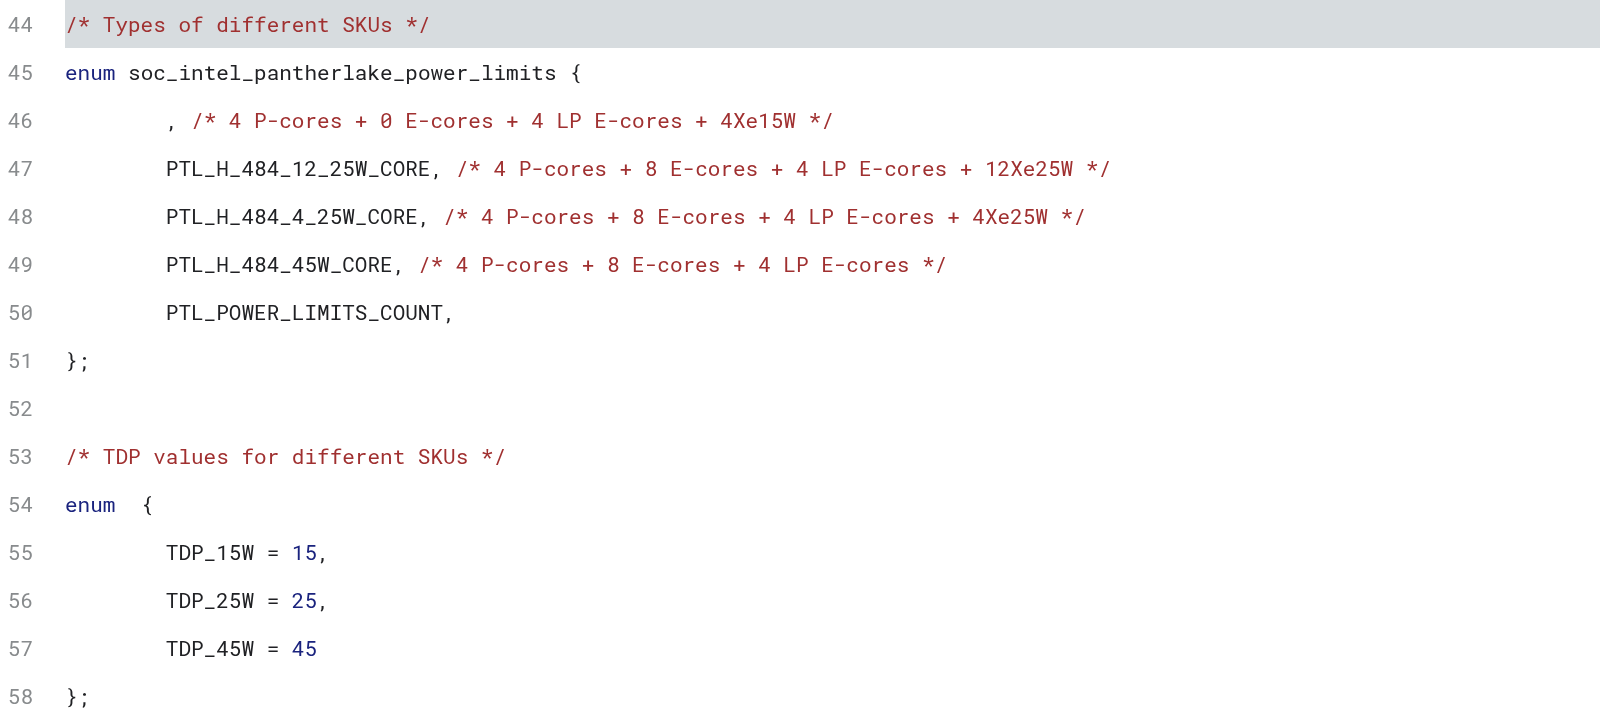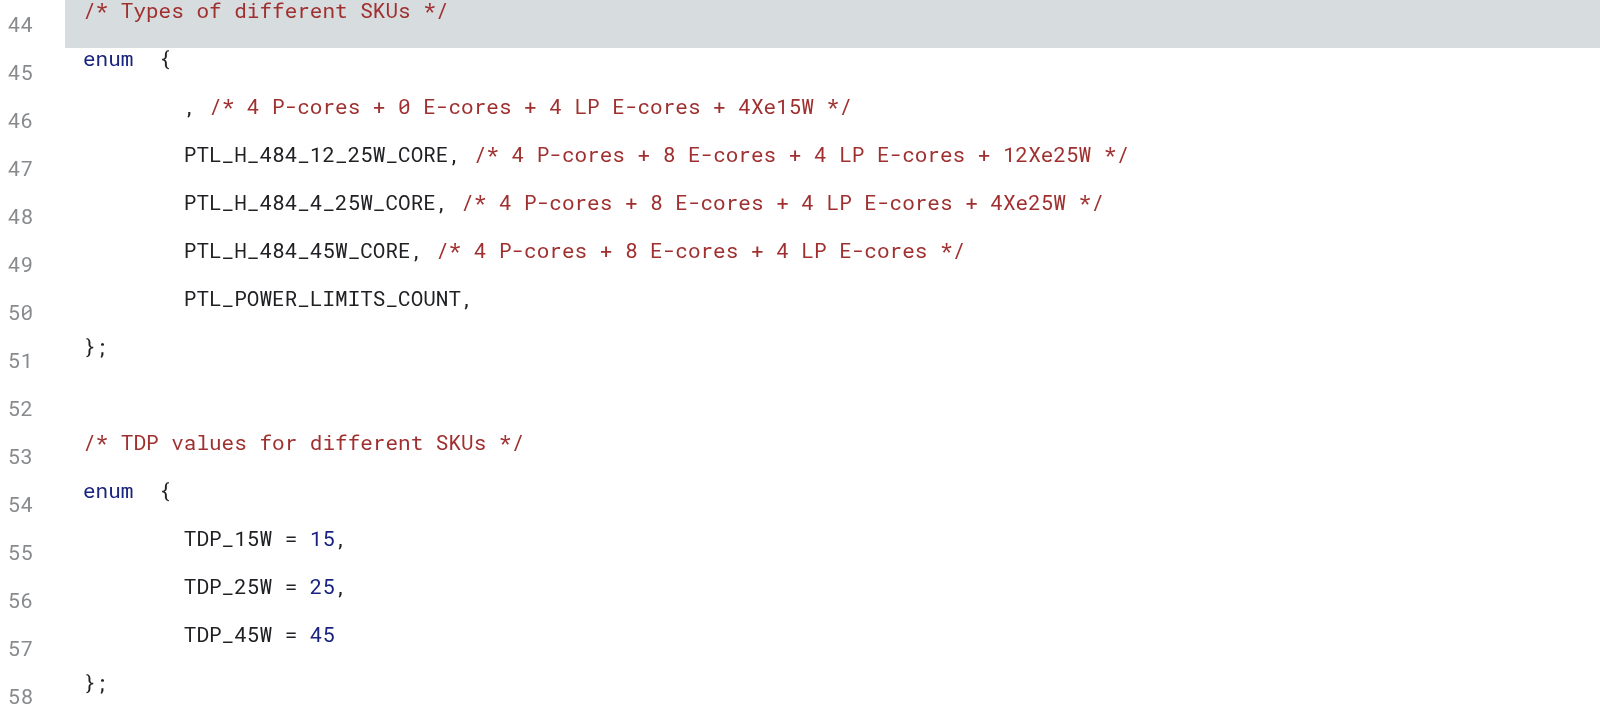--- a/index.html
+++ b/index.html
@@ -27,43 +27,42 @@
     text-align:right;
     padding-right:32px;
     color:#888b8d;
     font-weight:400;
     user-select:none;
   }
   .content {
     flex:1;
     height:100%;
     display:flex;
-    align-items:flex-start;
-    padding-left:18px;
+    align-items:center;
     white-space:pre;
   }
   .tok-comment { color:#a03030; }
   .tok-keyword { color:#1a237e; }
   .tok-type    { color:#202124; }
   .tok-ident   { color:#202124; }
   .tok-num     { color:#1a237e; }
   .tok-punct   { color:#202124; }
   .indent1 { display:inline-block; width:8ch; }
 </style>
 </head>
 <body>
 
 <div class="code-area" id="code-root">
     <div class="line hilite">
       <div class="gutter">44</div>
       <div class="content"><span class="tok-comment">/* Types of different SKUs */</span></div>
     </div>
     <div class="line">
       <div class="gutter">45</div>
-      <div class="content"><span class="tok-keyword">enum</span><span> </span><span> </span><span class="tok-punct">{</span></div>
+      <div class="content"><span class="tok-keyword">enum</span><span> </span><span class="tok-type">soc_intel_pantherlake_power_limits</span><span> </span><span class="tok-punct">{</span></div>
     </div>
     <div class="line">
       <div class="gutter">46</div>
       <div class="content"><span class="indent1"></span><span class="tok-punct">,</span><span> </span><span class="tok-comment">/* 4 P-cores + 0 E-cores + 4 LP E-cores + 4Xe15W */</span></div>
     </div>
     <div class="line">
       <div class="gutter">47</div>
       <div class="content"><span class="indent1"></span><span class="tok-ident">PTL_H_484_12_25W_CORE</span><span class="tok-punct">,</span><span> </span><span class="tok-comment">/* 4 P-cores + 8 E-cores + 4 LP E-cores + 12Xe25W */</span></div>
     </div>
     <div class="line">

